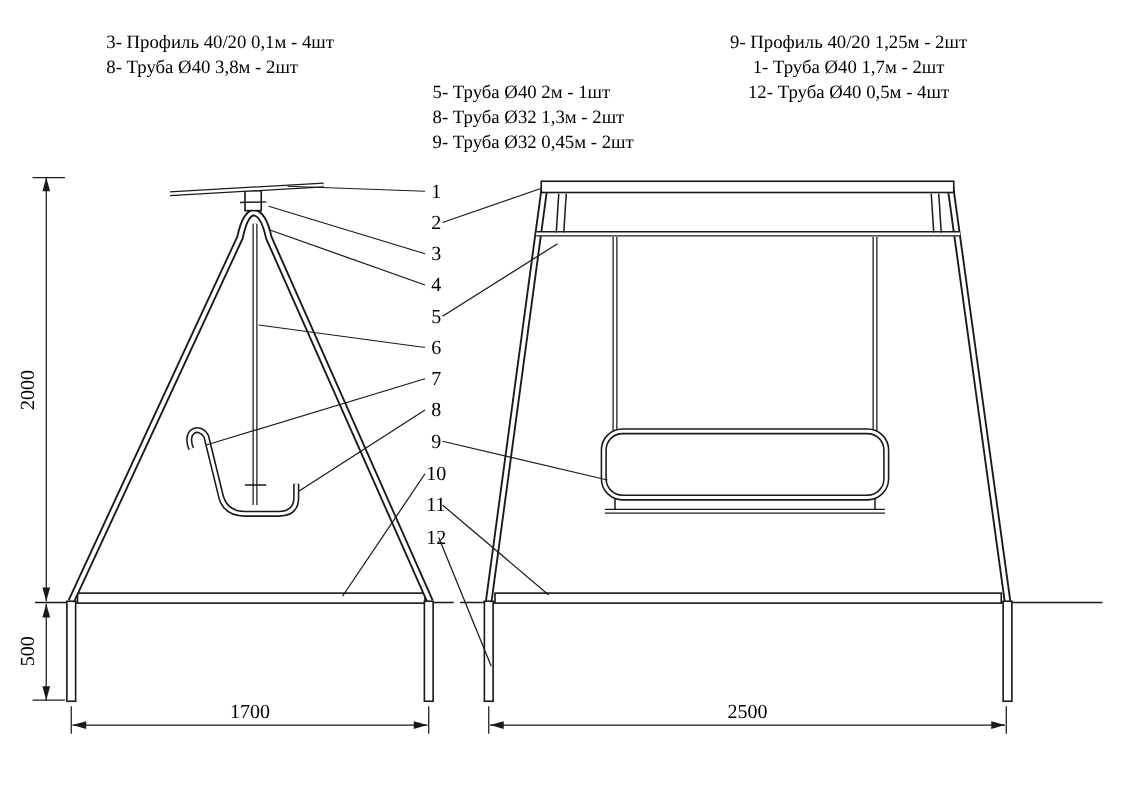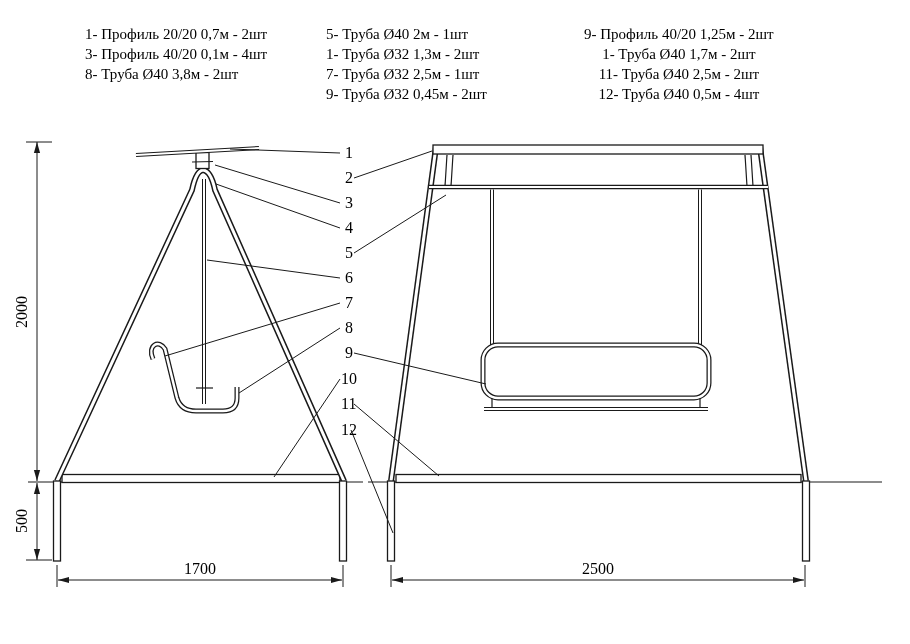--- a/index.html
+++ b/index.html
@@ -3,54 +3,51 @@
 <meta charset="utf-8">
 <style>
   html,body{margin:0;padding:0;background:#fff;}
   .canvas{
     position:relative;width:910px;height:644px;background:#ffffff;
     font-family:"Liberation Serif", serif;color:#000;overflow:hidden;
   }
   .parts-col{position:absolute;top:24px;}
   .part-line{font-size:15px;line-height:20px;white-space:nowrap;}
   #col1{left:85px;}
-  #col2{left:326px;}
+  #col2{left:346px;margin-top:40px;}
   #col3{left:584px;text-align:center;}
   svg{position:absolute;left:0;top:0;}
   svg line, svg path, svg rect, svg polygon{vector-effect:none;}
   .blk{stroke:#1a1a1a;fill:none;}
   .wht{stroke:#ffffff;fill:none;}
   .thin{stroke:#1a1a1a;stroke-width:1.2;fill:none;}
   .fillw{fill:#ffffff;stroke:#1a1a1a;stroke-width:1.3;}
   .dim{stroke:#1a1a1a;stroke-width:1;fill:none;}
   .arrow{fill:#1a1a1a;stroke:none;}
   .dimtext{font-family:"Liberation Serif",serif;font-size:16px;fill:#000;}
   .callout{font-family:"Liberation Serif",serif;font-size:16px;fill:#000;}
   .leader{stroke:#1a1a1a;stroke-width:1;fill:none;}
 </style>
 </head>
 <body>
 
 <div class="canvas">
 
   <div class="parts-col" id="col1">
-    <div class="part-line">1- Профиль 20/20 0,7м - 2шт</div>
     <div class="part-line">3- Профиль 40/20 0,1м - 4шт</div>
     <div class="part-line">8- Труба Ø40 3,8м - 2шт</div>
   </div>
   <div class="parts-col" id="col2">
     <div class="part-line">5- Труба Ø40 2м - 1шт</div>
-    <div class="part-line">1- Труба Ø32 1,3м - 2шт</div>
-    <div class="part-line">7- Труба Ø32 2,5м - 1шт</div>
+    <div class="part-line">8- Труба Ø32 1,3м - 2шт</div>
     <div class="part-line">9- Труба Ø32 0,45м - 2шт</div>
   </div>
   <div class="parts-col" id="col3">
     <div class="part-line">9- Профиль 40/20 1,25м - 2шт</div>
     <div class="part-line">1- Труба Ø40 1,7м - 2шт</div>
-    <div class="part-line">11- Труба Ø40 2,5м - 2шт</div>
     <div class="part-line">12- Труба Ø40 0,5м - 4шт</div>
   </div>
 
   <svg width="910" height="644" viewBox="0 0 910 644">
 
     <g>
       <line class="thin" x1="28" y1="482" x2="363" y2="482"></line>
       <line class="thin" x1="368" y1="482" x2="882" y2="482"></line>
     </g>
 

